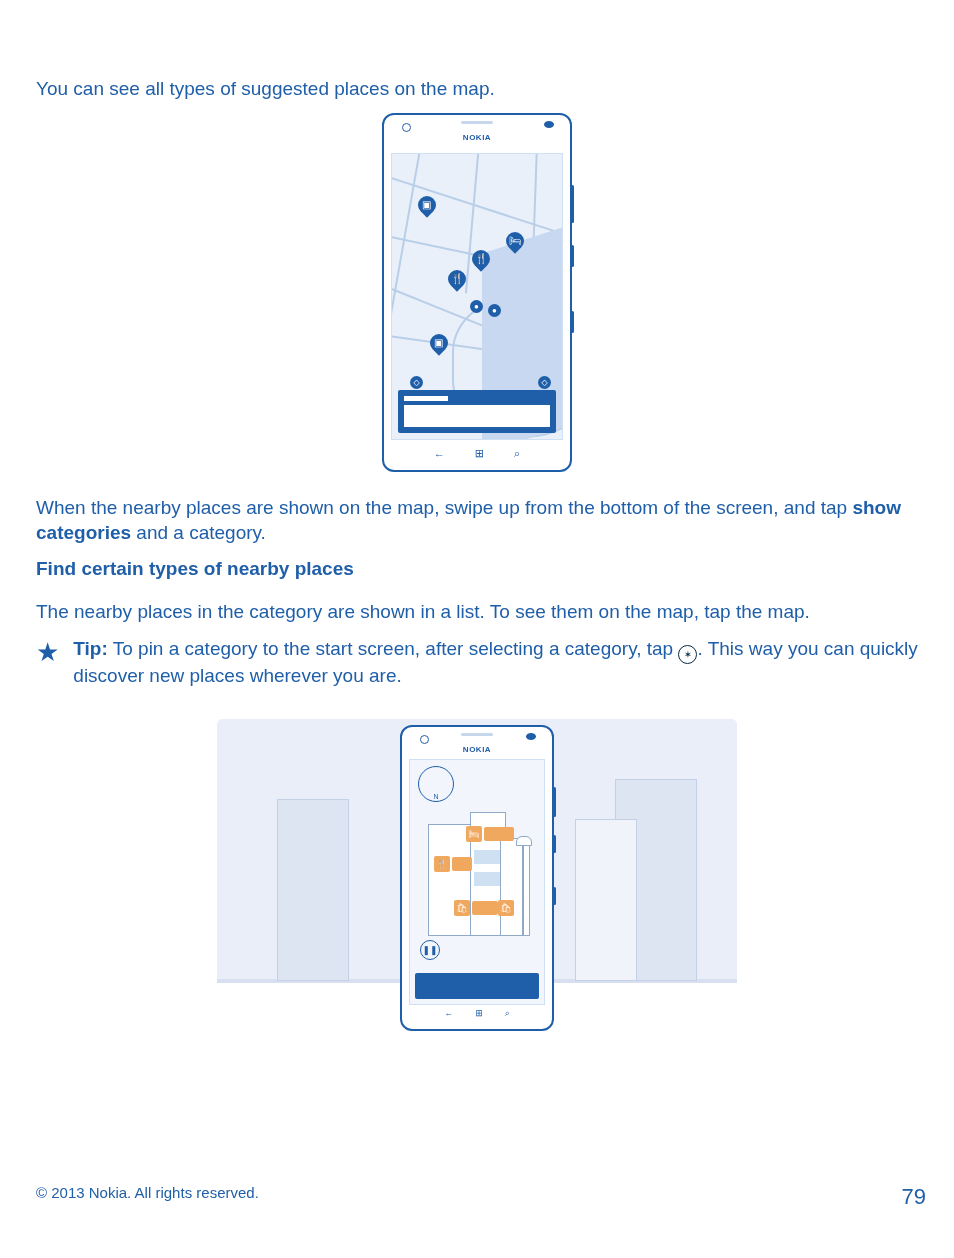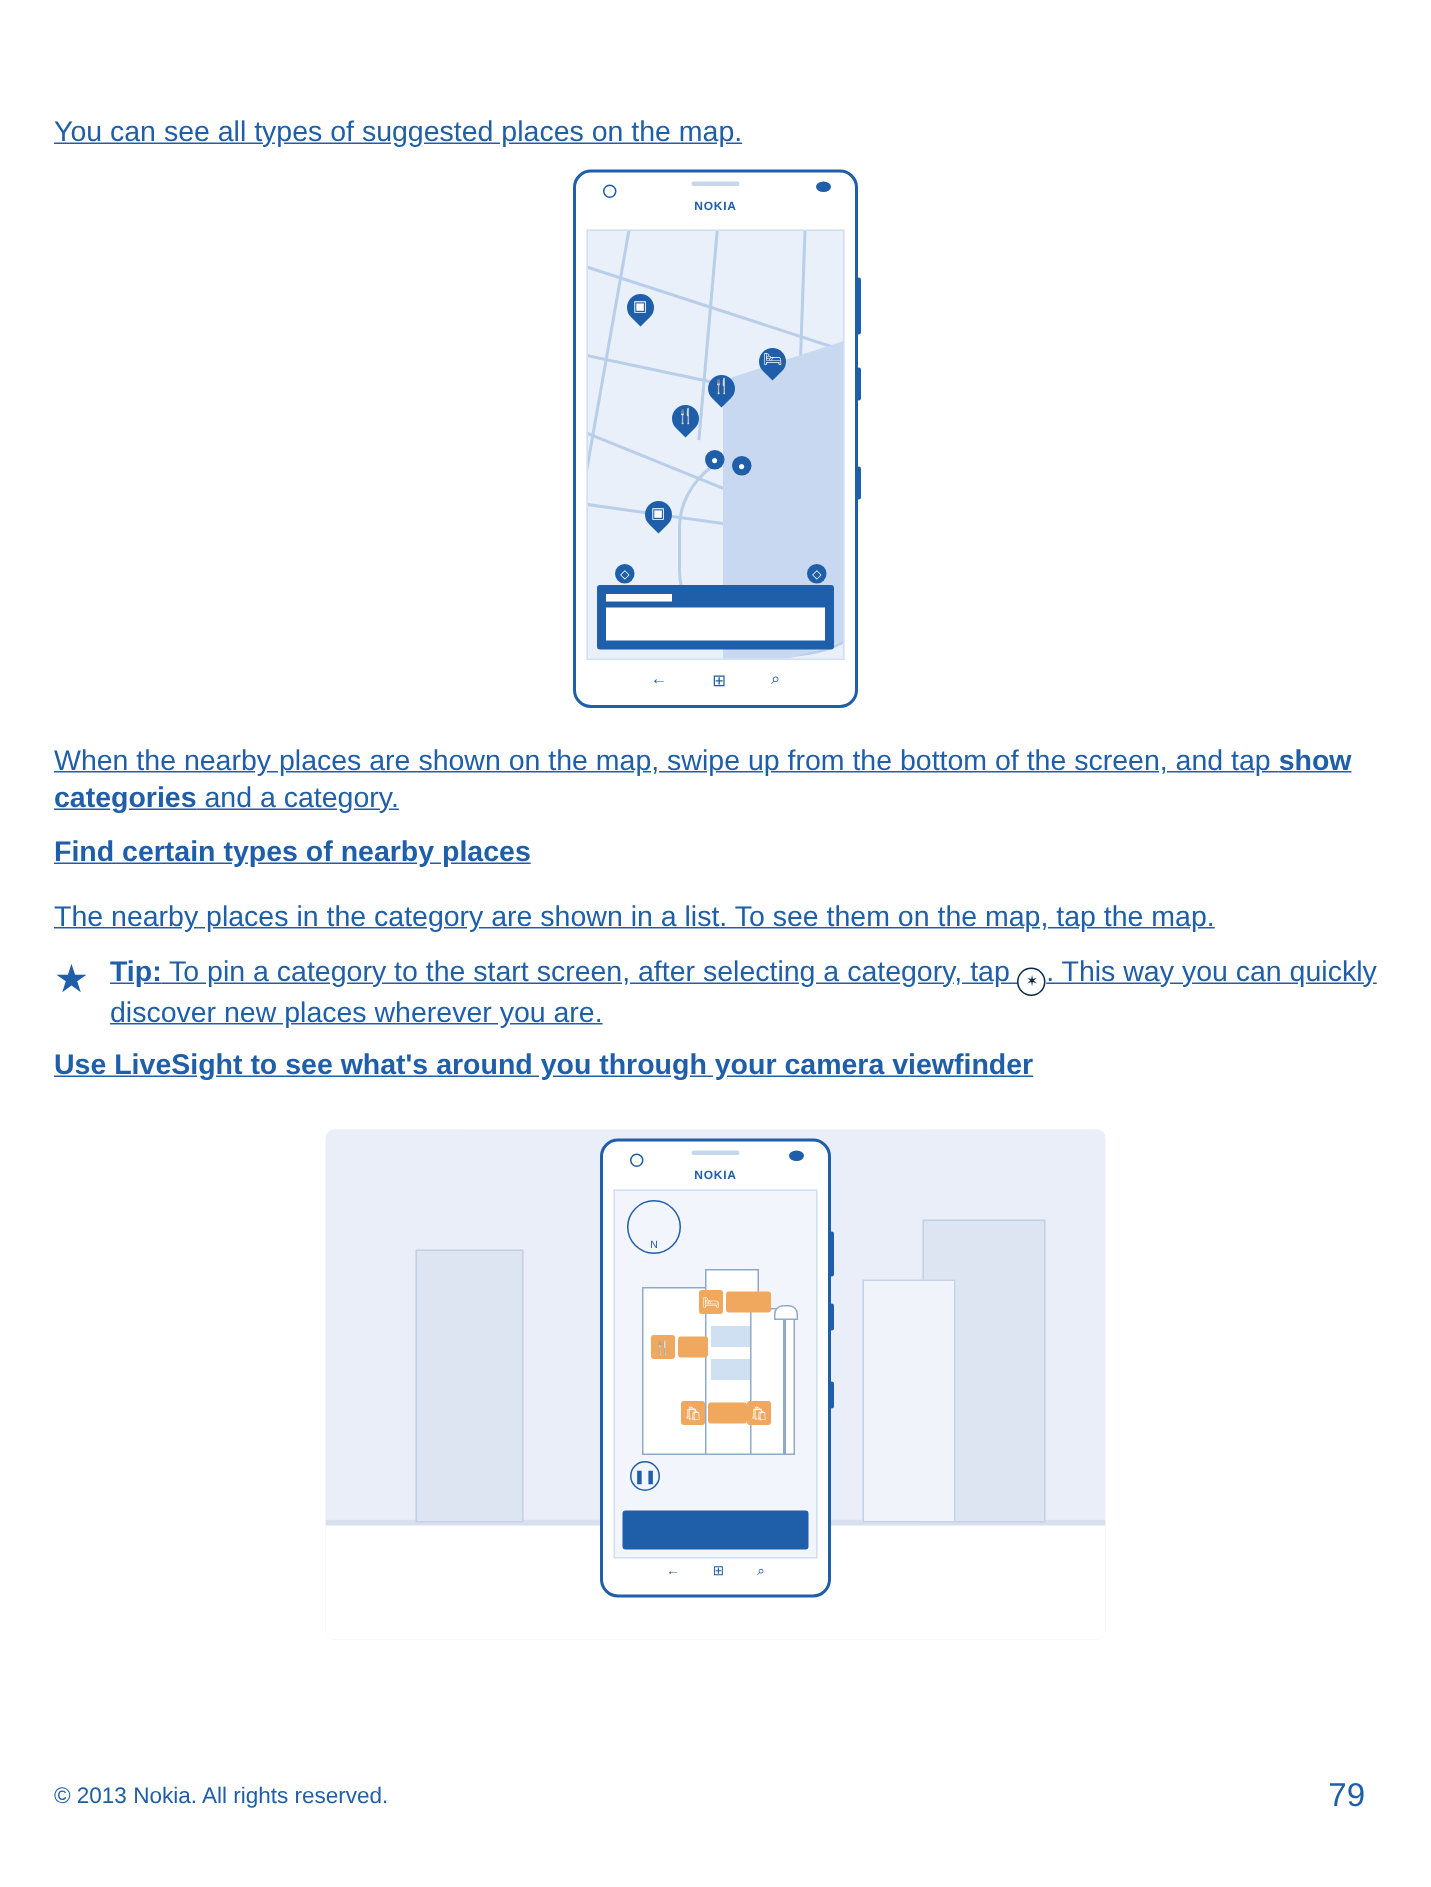--- a/index.html
+++ b/index.html
@@ -2,21 +2,21 @@
 <html><head>
 <meta charset="utf-8">
 <style>
   html,body{margin:0;padding:0;background:#fff;}
   body{
     width:954px;height:1258px;position:relative;
     font-family:"Segoe UI",Arial,sans-serif;
     color:#1f5ea8;
   }
   .page{padding:58px 36px 0 36px;}
-  .txt{font-size:19px;line-height:1.28;text-decoration:underline;}
+  .txt{font-size:19px;line-height:1.28;}
   .bold{font-weight:700;}
   .para{margin-bottom:12px;}
   
   .phone-wrap{display:flex;justify-content:center;margin:12px 0 24px 0;}
   .phone{
     width:186px;height:355px;border:2px solid #1f5ea8;border-radius:12px;
     position:relative;background:#fff;
   }
   .phone .top{height:20px;position:relative;}
   .phone .camhole{position:absolute;left:18px;top:8px;width:7px;height:7px;border:1.2px solid #1f5ea8;border-radius:50%;}
@@ -43,21 +43,21 @@
     display:inline-flex;vertical-align:-3px;width:17px;height:17px;border:1.6px solid #0a2a45;
     border-radius:50%;align-items:center;justify-content:center;font-size:10px;color:#0a2a45;
     background:#fff;
   }
   .inlineicon.dark{background:#0a2a45;color:#fff;border-color:#0a2a45;}
   .inlineicon.dot{position:relative;}
   .inlineicon.dot::after{content:"";width:5px;height:5px;border-radius:50%;background:#0a2a45;}
   .inlineicon.dot::before{content:"";position:absolute;width:11px;height:11px;border:1px solid #7aa0cc;border-radius:50%;}
 
   
-  .footer{position:absolute;left:36px;right:44px;bottom:48px;display:flex;justify-content:space-between;align-items:center;font-size:15px;}
+  .footer{position:absolute;left:36px;right:28px;bottom:48px;display:flex;justify-content:space-between;align-items:flex-start;font-size:15px;}
   .pagenum{font-size:22px;font-weight:400;}
 
   
   .ill2-wrap{margin-top:30px;display:flex;justify-content:center;}
   .ill2-back{width:520px;height:340px;position:relative;background:#e9eef9;border-radius:6px;overflow:hidden;}
   .bshape{position:absolute;background:#e9eef9;}
   .ill2-back .road2{position:absolute;background:#fff;}
   .ill2-back .phone{position:absolute;left:50%;top:6px;transform:translateX(-50%);width:150px;height:302px;background:#fff;}
   .ill2-back .phone .screen{top:32px;bottom:24px;}
   .bldg{position:absolute;border:1.5px solid #8fa9c9;background:#fff;}
@@ -137,23 +137,20 @@
   </div>
   <p class="txt para">The nearby places in the category are shown in a list. To see them on the map, tap the map.</p>
 
   <div class="tiprow">
     <span class="star">★</span>
     <div class="txt">
       <span class="bold">Tip:</span><span> To pin a category to the start screen, after selecting a category, tap </span><span class="inlineicon">✶</span><span>. This way you can quickly discover new places wherever you are.</span>
     </div>
   </div>
 
-  <div class="txt" style="margin-bottom:2px;">
-    <span class="bold">Use LiveSight to see what's around you through your camera viewfinder</span>
-  </div>
 
   <div class="ill2-wrap">
     <div class="ill2-back">
       <div class="road2" style="left:0;bottom:0;width:100%;height:80px;"></div>
       <div style="position:absolute;left:0;bottom:76px;right:0;height:4px;background:#d8e0ef;"></div>
 
       <div class="bshape" style="left:0;top:0;width:90px;height:260px;"></div>
       <div class="bshape" style="left:60px;top:80px;width:70px;height:180px;background:#dde5f3;border:1.3px solid #c3d0e6;"></div>
       <div class="bshape" style="right:0;top:0;width:120px;height:260px;"></div>
       <div class="bshape" style="right:40px;top:60px;width:80px;height:200px;background:#dde5f3;border:1.3px solid #c3d0e6;"></div>

